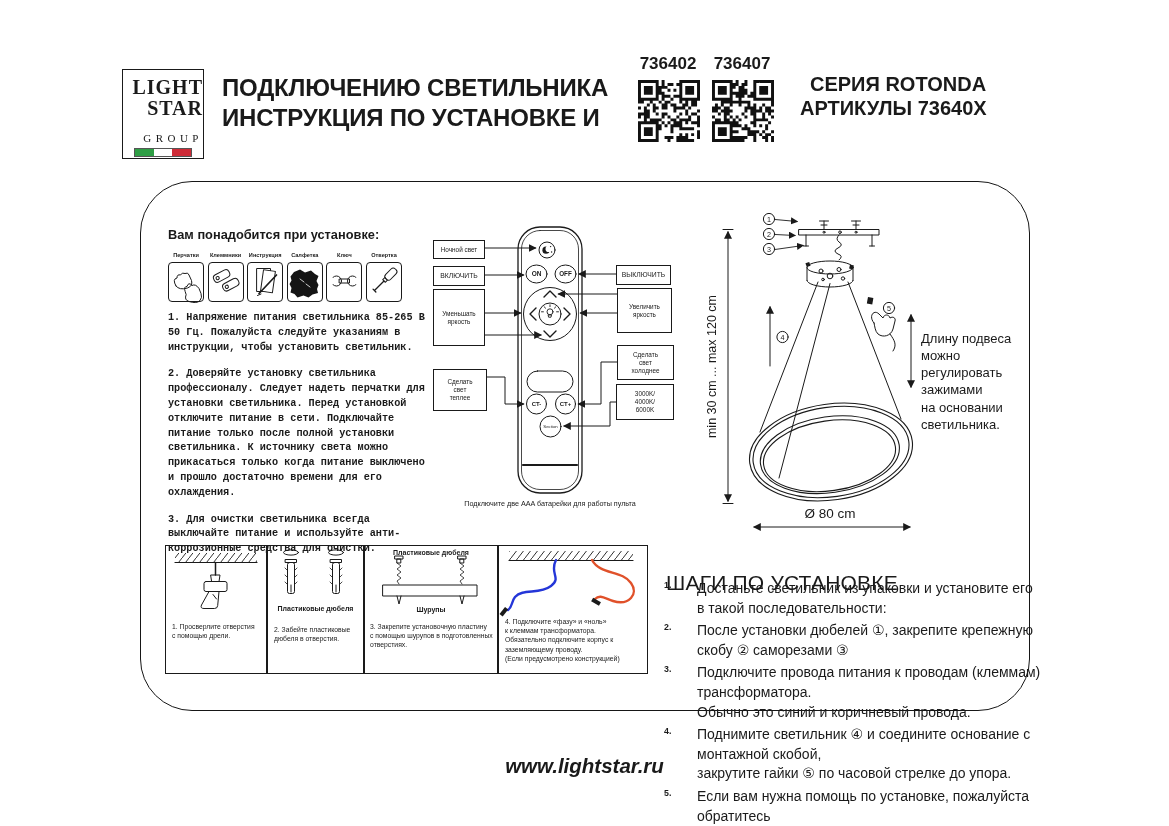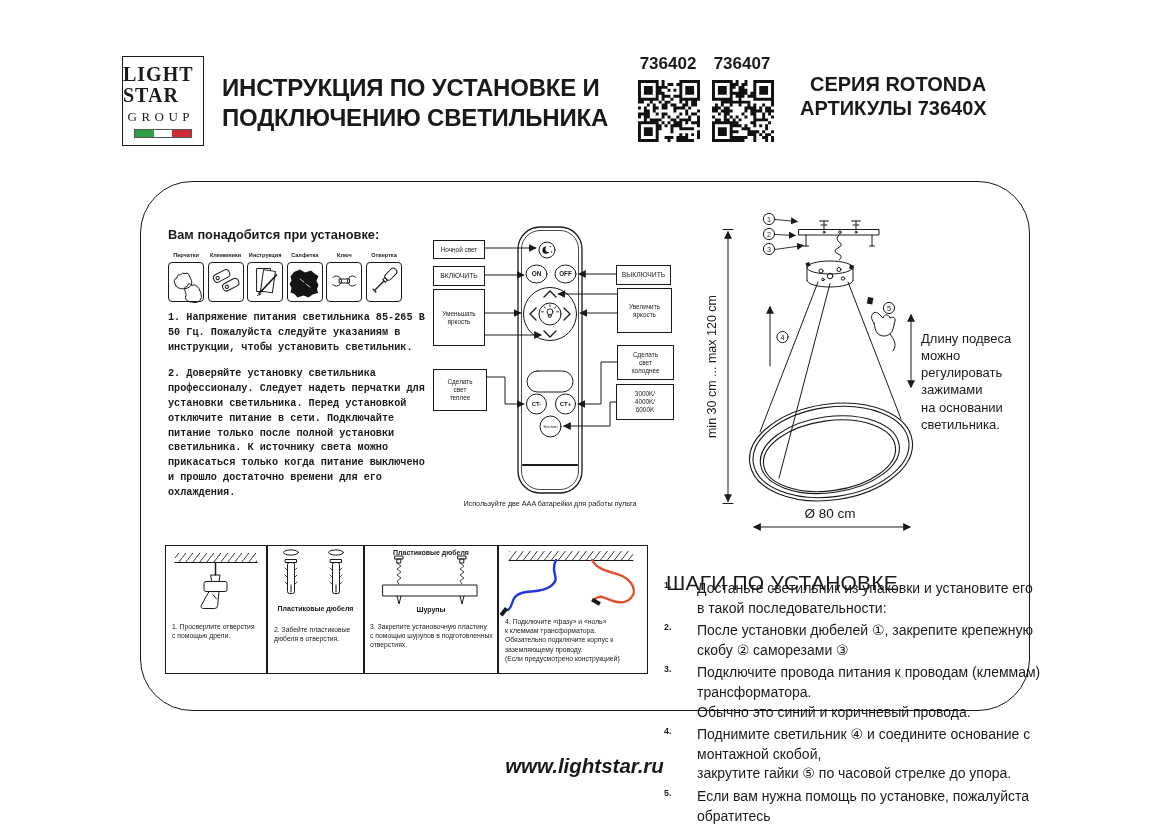--- a/index.html
+++ b/index.html
@@ -6,23 +6,23 @@
   body{width:1169px;height:826px;position:relative;background:#fff;overflow:hidden;
        font-family:"Liberation Sans","DejaVu Sans",sans-serif;color:#1a1a1a;}
   .abs{position:absolute;}
   .pre{white-space:pre-line;}
   .overlay{position:absolute;left:0;top:0;pointer-events:none;}
   .ln{stroke:#1a1a1a;fill:none;stroke-width:1;stroke-linecap:round;stroke-linejoin:round;}
   .t{font-family:"Liberation Sans","DejaVu Sans",sans-serif;fill:#1a1a1a;stroke:none;text-anchor:middle;}
   .bt{font-weight:700;}
   .cnum{font-size:7.2px;}
   
-  .logo{left:122px;top:56px;width:80px;height:88px;border:1.2px solid #1a1a1a;text-align:left;}
+  .logo{left:122px;top:69px;width:80px;height:88px;border:1.2px solid #1a1a1a;text-align:right;}
   .logo-big{font-family:"Liberation Serif","DejaVu Serif",serif;font-weight:700;font-size:20px;line-height:21px;letter-spacing:1px;}
-  .logo-grp{font-family:"Liberation Serif","DejaVu Serif",serif;font-size:13px;letter-spacing:4.5px;margin-top:3px;text-indent:4.5px;}
+  .logo-grp{font-family:"Liberation Serif","DejaVu Serif",serif;font-size:11px;letter-spacing:4.5px;margin-top:13px;text-indent:4.5px;}
   .logo-big.first{margin-top:7px;}
   .flag{width:56px;height:6.5px;margin:4px auto 0;display:flex;border:0.5px solid #555;}
   .flag span{flex:1;height:100%;display:block;}
   .fg{background:#2f9e45;} .fw{background:#fff;} .fr{background:#ce2b37;}
   .title{left:222px;top:73px;font-size:24px;font-weight:700;line-height:30px;letter-spacing:-0.2px;}
   .qrnum{top:54px;width:64px;font-size:17px;font-weight:700;text-align:center;}
   .qr{position:absolute;}
   .series{left:810px;top:73px;width:200px;text-align:left;font-size:20px;font-weight:700;}
   .articles{left:800px;top:97px;width:220px;text-align:left;font-size:20px;font-weight:700;}
   
@@ -263,22 +263,22 @@
   <div class="logo-big">STAR</div>
   <div class="logo-grp">GROUP</div>
   <div class="flag">
       <span class="fg"></span>
       <span class="fw"></span>
       <span class="fr"></span>
     </div>
 </div>
 
 <div class="abs title">
+  <div>ПОДКЛЮЧЕНИЮ СВЕТИЛЬНИКА</div>
   <div>ИНСТРУКЦИЯ ПО УСТАНОВКЕ И</div>
-  <div>ПОДКЛЮЧЕНИЮ СВЕТИЛЬНИКА</div>
 </div>
 
 <div class="abs qrnum" style="left:636px">736402</div>
 <div class="abs qrnum" style="left:710px">736407</div>
 
 <div class="abs series">СЕРИЯ ROTONDA</div>
 <div class="abs articles">АРТИКУЛЫ 73640X</div>
 
 <div class="abs panel"></div>
 
@@ -307,40 +307,41 @@
   </div>
   <div class="tool">
     <div class="tool-label">Отвертка</div>
     <div class="tool-box"></div>
   </div>
 </div>
 
 <div class="abs warnings">
   <p>1. Напряжение питания светильника 85-265 В 50 Гц. Пожалуйста следуйте указаниям в инструкции, чтобы установить светильник.</p>
   <p>2. Доверяйте установку светильника профессионалу. Следует надеть перчатки для установки светильника. Перед установкой отключите питание в сети. Подключайте питание только после полной установки светильника. К источнику света можно прикасаться только когда питание выключено и прошло достаточно времени для его охлаждения.</p>
+  <p>3. Для очистки светильника всегда выключайте питание и используйте анти-коррозионные средства для очистки.</p>
 </div>
 
 <div class="abs rlabel pre" style="left:433px;top:240px;width:50px;height:17px">Ночной свет</div>
 <div class="abs rlabel" style="left:433px;top:266px;width:50px;height:18px;font-size:6.8px">ВКЛЮЧИТЬ</div>
 <div class="abs rlabel pre" style="left:433px;top:289px;width:50px;height:55px">Уменьшать
 яркость</div>
 <div class="abs rlabel pre" style="left:433px;top:369px;width:52px;height:40px">Сделать
 свет
 теплее</div>
 <div class="abs rlabel" style="left:616px;top:265px;width:53px;height:18px;font-size:6.8px">ВЫКЛЮЧИТЬ</div>
 <div class="abs rlabel pre" style="left:617px;top:288px;width:53px;height:43px">Увеличить
 яркость</div>
 <div class="abs rlabel pre" style="left:617px;top:345px;width:55px;height:33px">Сделать
 свет
 холоднее</div>
 <div class="abs rlabel pre" style="left:616px;top:384px;width:56px;height:34px">3000K/
 4000K/
 6000K</div>
 
-<div class="abs rcap">Используйте две AAA батарейки для работы пульта</div>
+<div class="abs rcap">Подключите две AAA батарейки для работы пульта</div>
 
 <div class="abs dimv">min 30 cm ... max 120 cm</div>
 <div class="abs dimd">Ø 80 cm</div>
 <div class="abs pnote pre">Длину подвеса можно
 регулировать зажимами
 на основании светильника.</div>
 
 <div class="abs steps-title">ШАГИ ПО УСТАНОВКЕ</div>
 <div class="abs steps">
   <div class="step">

